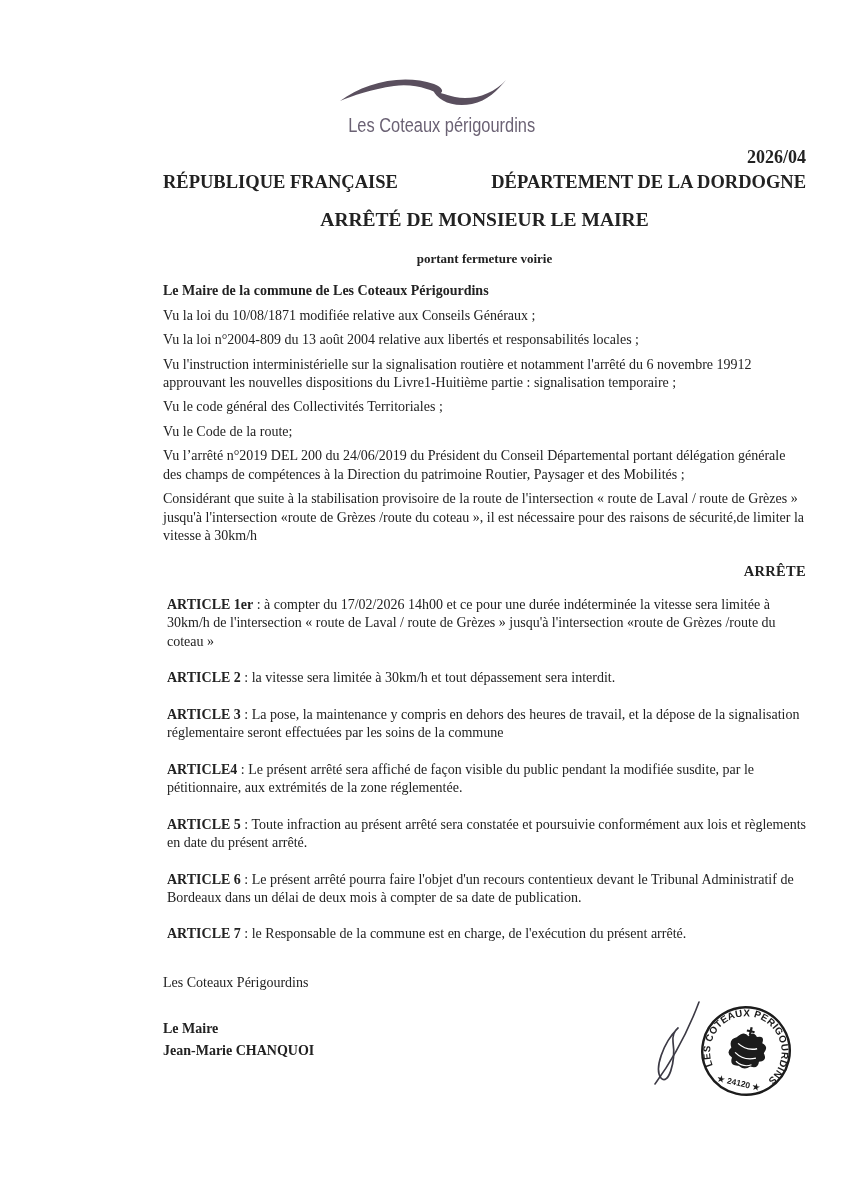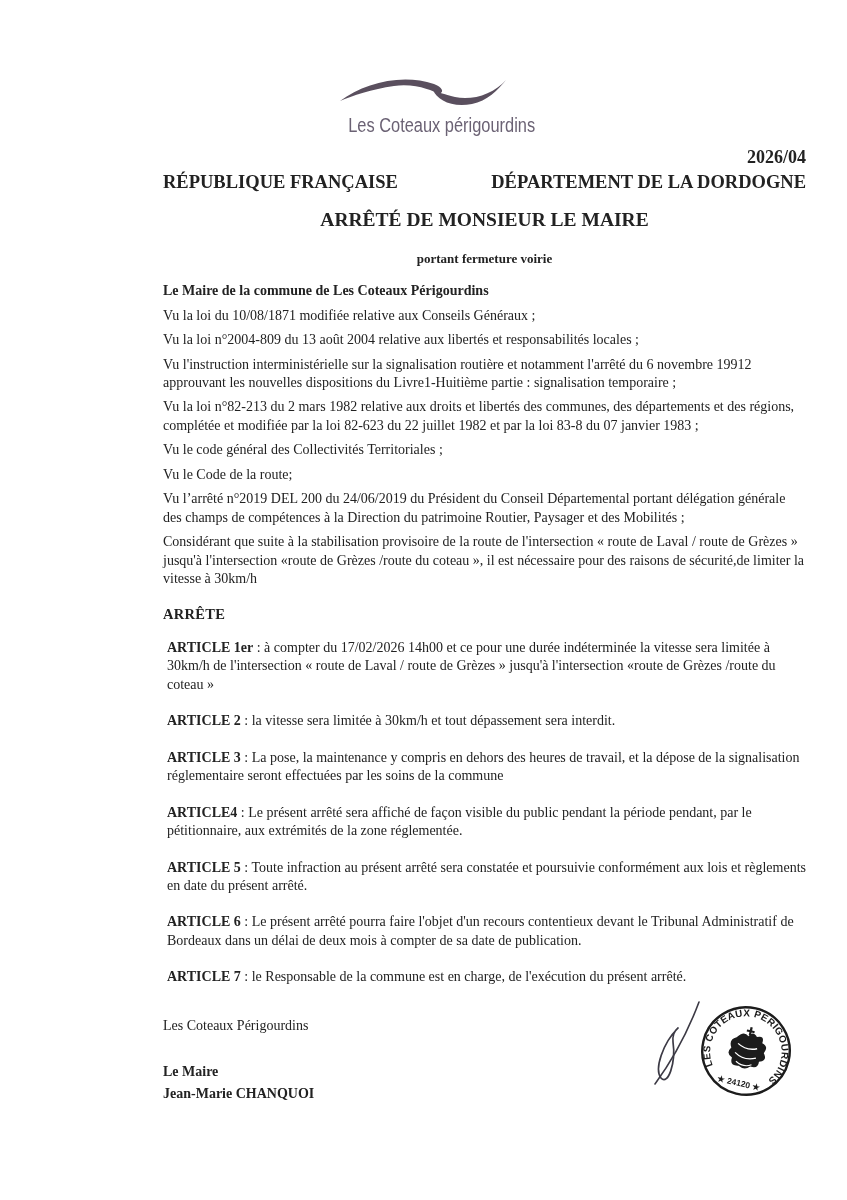--- a/index.html
+++ b/index.html
@@ -60,21 +60,21 @@
     font-size:13px;
     margin-top:17px;
   }
   .intro{
     font-weight:bold;
     margin-top:15px;
     margin-bottom:6px;
   }
   .clause{margin:0 0 6px 0;}
   .decree-heading{
-    text-align:left;
+    text-align:right;
     font-weight:bold;
     font-size:14.5px;
     margin-top:16px;
     margin-bottom:15px;
     letter-spacing:0.3px;
   }
   .article{margin:0 0 18px 4px;}
   .article .lbl{font-weight:bold;}
   .footer-commune{margin-top:30px;}
   .sig-row{display:flex;margin-top:26px;}
@@ -108,32 +108,31 @@
     </div>
 
     <div class="doc-title">ARRÊTÉ DE MONSIEUR LE MAIRE</div>
     <div class="doc-subtitle">portant fermeture voirie</div>
 
     <p class="intro">Le Maire de la commune de Les Coteaux Périgourdins</p>
 
     <p class="clause">Vu la loi du 10/08/1871 modifiée relative aux Conseils Généraux ;</p>
     <p class="clause">Vu la loi n°2004-809 du 13 août 2004 relative aux libertés et responsabilités locales ;</p>
     <p class="clause">Vu l'instruction interministérielle sur la signalisation routière et notamment l'arrêté du 6 novembre 19912 approuvant les nouvelles dispositions du Livre1-Huitième partie : signalisation temporaire ;</p>
-    <p class="clause">Vu la loi n°82-213 du 2 mars 1982 relative aux droits et libertés des communes, des départements et des régions, complétée et modifiée par la loi 82-623 du 22 juillet 1982 et par la loi 83-8 du 07 janvier 1983 ;</p>
     <p class="clause">Vu le code général des Collectivités Territoriales ;</p>
     <p class="clause">Vu le Code de la route;</p>
     <p class="clause">Vu l’arrêté n°2019 DEL 200 du 24/06/2019 du Président du Conseil Départemental portant délégation générale des champs de compétences à la Direction du patrimoine Routier, Paysager et des Mobilités ;</p>
     <p class="clause">Considérant que suite à la stabilisation provisoire de la route de l'intersection  « route de Laval /  route de Grèzes » jusqu'à l'intersection  «route de Grèzes /route du coteau », il est nécessaire pour des raisons de sécurité,de limiter la vitesse à 30km/h</p>
 
     <div class="decree-heading">ARRÊTE</div>
 
     <p class="article"><span class="lbl">ARTICLE 1er</span><span> : à compter du 17/02/2026 14h00 et ce pour une durée indéterminée la vitesse sera limitée à 30km/h de l'intersection « route de Laval /  route de Grèzes » jusqu'à l'intersection  «route de Grèzes /route du coteau »</span></p>
     <p class="article"><span class="lbl">ARTICLE 2</span><span> : la vitesse sera limitée à 30km/h et tout dépassement sera interdit.</span></p>
     <p class="article"><span class="lbl">ARTICLE 3</span><span> : La pose, la maintenance y compris en dehors des heures de travail, et la dépose de la signalisation réglementaire seront effectuées par les soins de la commune</span></p>
-    <p class="article"><span class="lbl">ARTICLE4</span><span> : Le présent arrêté sera affiché de façon visible du public pendant la période pendant, par le pétitionnaire, aux extrémités de la zone réglementée.</span></p>
+    <p class="article"><span class="lbl">ARTICLE4</span><span> : Le présent arrêté sera affiché de façon visible du public pendant la modifiée susdite, par le pétitionnaire, aux extrémités de la zone réglementée.</span></p>
     <p class="article"><span class="lbl">ARTICLE 5</span><span> : Toute infraction au présent arrêté sera constatée et poursuivie conformément aux lois et règlements en date du présent arrêté.</span></p>
     <p class="article"><span class="lbl">ARTICLE 6</span><span> : Le présent arrêté pourra faire l'objet d'un recours contentieux devant le Tribunal Administratif de Bordeaux dans un délai de deux mois à compter de sa date de publication.</span></p>
     <p class="article"><span class="lbl">ARTICLE 7</span><span> : le Responsable de la commune est en charge, de l'exécution du présent arrêté.</span></p>
 
     <div class="footer-commune">Les Coteaux Périgourdins</div>
 
     <div class="sig-row">
       <div class="signer">
         <div>Le Maire</div>
         <div>Jean-Marie CHANQUOI</div>

